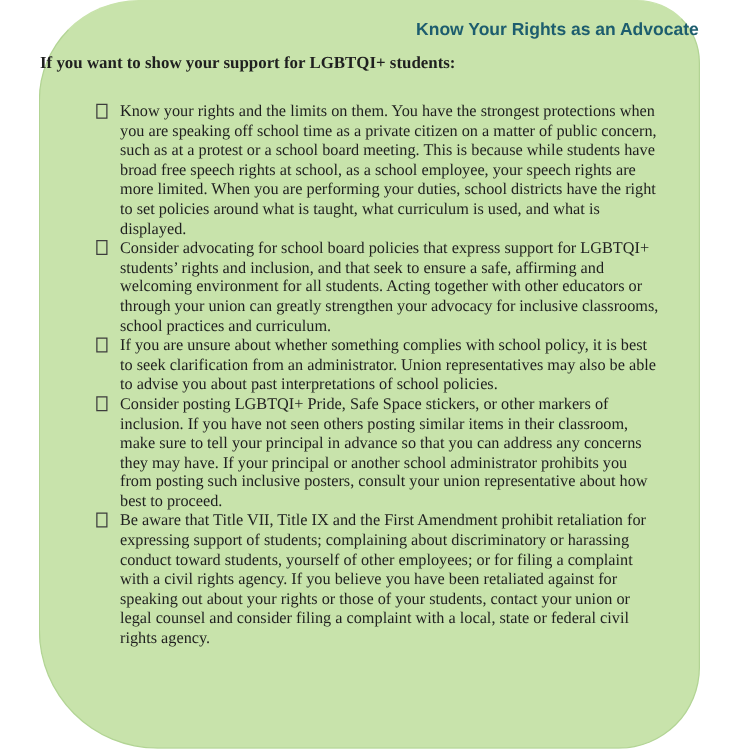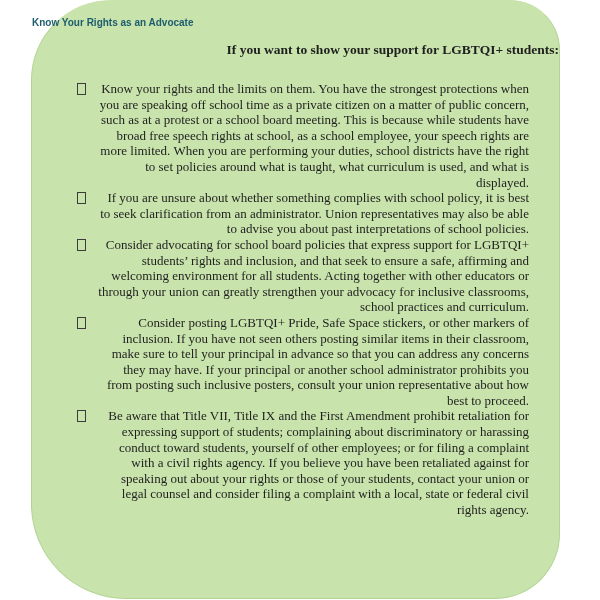--- a/index.html
+++ b/index.html
@@ -24,30 +24,30 @@
     width: 529px;
     height: 599px;
     box-sizing: border-box;
     background: var(--panel-bg, #c8e3ab);
     border: 1.5px solid var(--panel-border, #b2d494);
     border-top-color: var(--panel-bg, #c8e3ab);
     border-radius: 80px 50px 65px 95px;
   }
   .title {
     margin: 13px 0 0 0;
-    text-align: left;
+    text-align: right;
     font-family: "Liberation Sans", sans-serif;
-    font-size: 10px;
+    font-size: 14px;
     line-height: 18px;
     font-weight: bold;
     color: var(--title-color, #1d5d6e);
   }
   .subtitle {
     margin: 9px 0 0 0;
-    text-align: right;
+    text-align: left;
     font-family: "Liberation Serif", serif;
     font-size: 13.5px;
     line-height: 17px;
     font-weight: bold;
     color: var(--body-color, #1f1f1f);
   }
   ul.bullets {
     list-style: none;
     margin: 23px 0 0 0;
     padding: 0 30px 0 45px;
@@ -64,42 +64,41 @@
   ul.bullets .box {
     flex: 0 0 auto;
     width: 7px;
     height: 10px;
     border: 1px solid #3c3c3c;
     margin: 2px 10px 0 0;
     background: transparent;
   }
   ul.bullets .txt {
     flex: 1 1 auto;
-    text-align: right;
   }
 </style>
 </head>
 <body>
 
 <div class="page">
   <div class="panel">
     <h1 class="title">Know Your Rights as an Advocate</h1>
     <h2 class="subtitle">If you want to show your support for LGBTQI+ students:</h2>
     <ul class="bullets">
         <li>
           <span class="box"></span>
           <span class="txt">Know your rights and the limits on them.  You have the strongest protections when you are speaking off school time as a private citizen on a matter of public concern, such as at a protest or a school board meeting. This is because while students have broad free speech rights at school, as a school employee, your speech rights are more limited. When you are performing your duties, school districts have the right to set policies around what is taught, what curriculum is used, and what is displayed.</span>
         </li>
         <li>
           <span class="box"></span>
-          <span class="txt">If you are unsure about whether something complies with school policy, it is best to seek clarification from an administrator. Union representatives may also be able to advise you about past interpretations of school policies.</span>
+          <span class="txt">Consider advocating for school board policies that express support for LGBTQI+ students’ rights and inclusion, and that seek to ensure a safe, affirming and welcoming environment for all students. Acting together with other educators or through your union can greatly strengthen your advocacy for inclusive classrooms, school practices and curriculum.</span>
         </li>
         <li>
           <span class="box"></span>
-          <span class="txt">Consider advocating for school board policies that express support for LGBTQI+ students’ rights and inclusion, and that seek to ensure a safe, affirming and welcoming environment for all students. Acting together with other educators or through your union can greatly strengthen your advocacy for inclusive classrooms, school practices and curriculum.</span>
+          <span class="txt">If you are unsure about whether something complies with school policy, it is best to seek clarification from an administrator. Union representatives may also be able to advise you about past interpretations of school policies.</span>
         </li>
         <li>
           <span class="box"></span>
           <span class="txt">Consider posting LGBTQI+ Pride, Safe Space stickers, or other markers of inclusion. If you have not seen others posting similar items in their classroom, make sure to tell your principal in advance so that you can address any concerns they may have. If your principal or another school administrator prohibits you from posting such inclusive posters, consult your union representative about how best to proceed.</span>
         </li>
         <li>
           <span class="box"></span>
           <span class="txt">Be aware that Title VII, Title IX and the First Amendment prohibit retaliation for expressing support of students; complaining about discriminatory or harassing conduct toward students, yourself of other employees; or for filing a complaint with a civil rights agency. If you believe you have been retaliated against for speaking out about your rights or those of your students, contact your union or legal counsel and consider filing a complaint with a local, state or federal civil rights agency.</span>
         </li>
       </ul>

